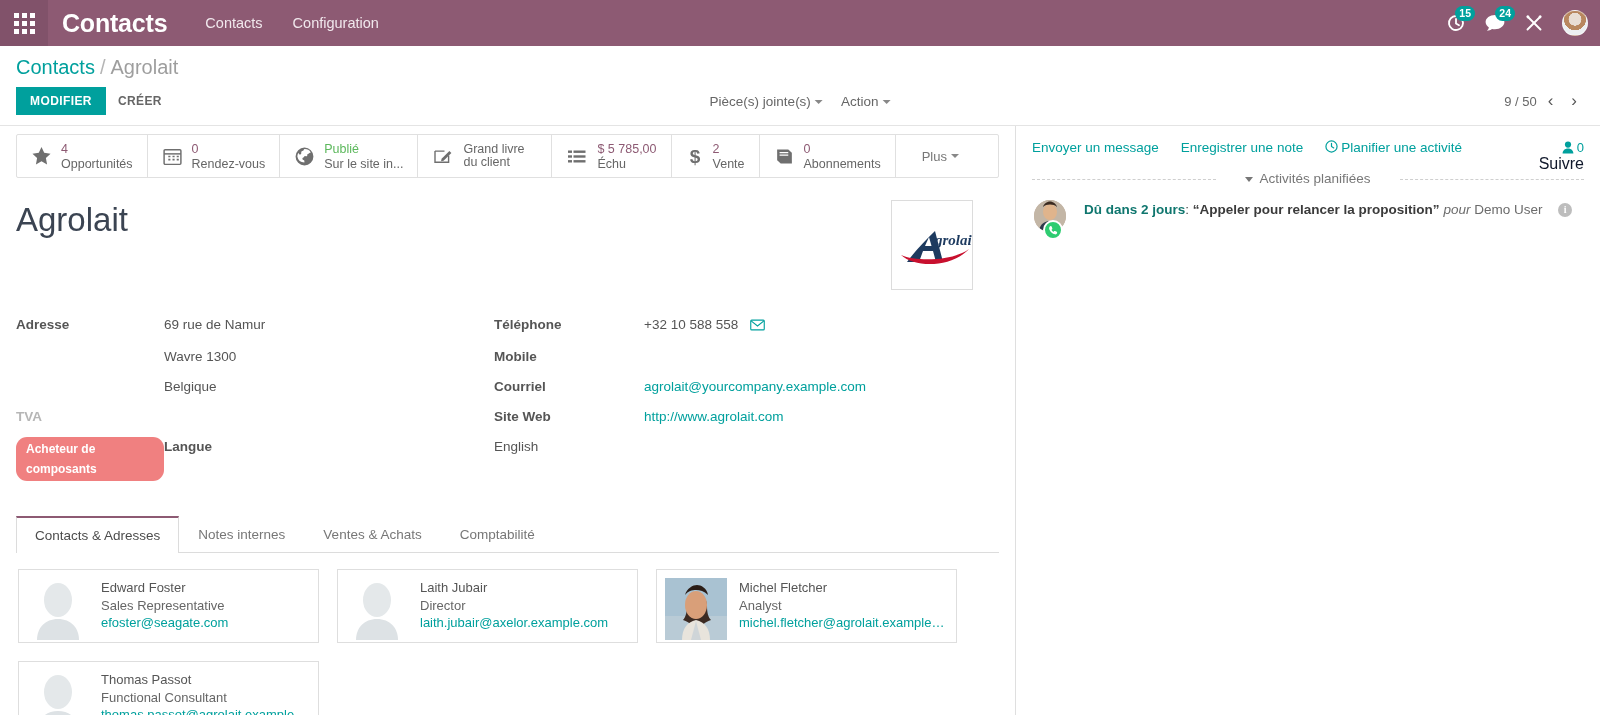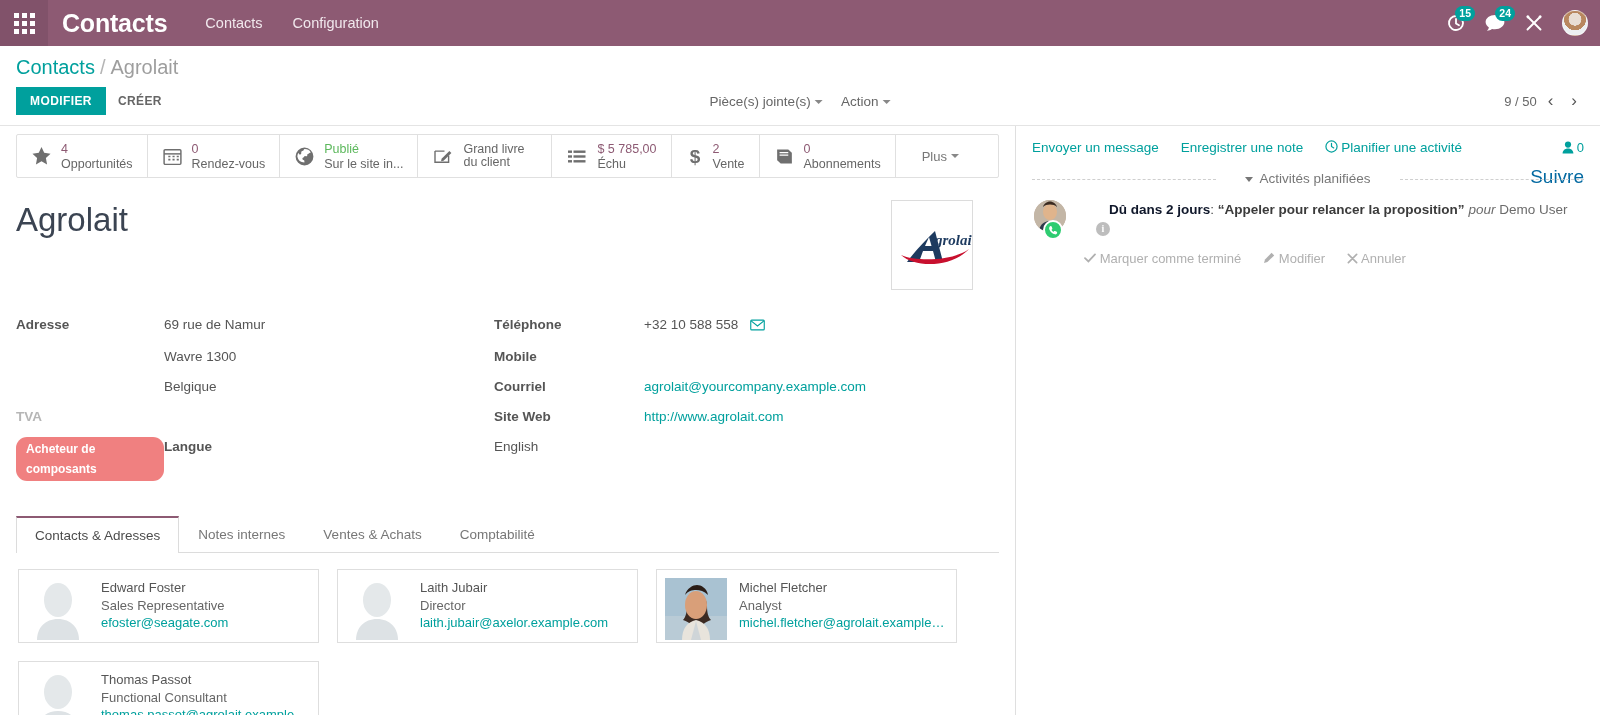--- a/index.html
+++ b/index.html
@@ -203,21 +203,21 @@
   .chatter-links { display: flex; gap: 22px; font-size: 13.5px; }
   .chatter-links span { color: #00a09d; cursor: pointer; }
   .followers {
     position: absolute; right: 16px; top: 14px; text-align: right;
   }
   .follow-count {
     font-size: 13px; color: #00a09d; cursor: pointer;
     display: flex; align-items: center; gap: 3px; justify-content: flex-end;
   }
   .follow-btn {
-    margin-top: 11px; font-size: 19px; color: #0369a1;
+    font-size: 16px; color: #0f172a;
     cursor: pointer; display: block;
   }
   .divider-label {
     margin: 16px 16px 0 16px; position: relative;
     text-align: center; font-size: 13.5px; color: #777;
   }
   .divider-label::before, .divider-label::after {
     content: ""; position: absolute; top: 50%;
     border-top: 1px dashed #cfcfcf; width: calc(50% - 92px);
   }
@@ -235,21 +235,21 @@
     background: #c8b6a8; display: block;
   }
   .act-badge {
     position: absolute; left: 9px; top: 20px;
     width: 20px; height: 20px; border-radius: 50%;
     background: #2ecc71; border: 2px solid #fff;
     display: flex; align-items: center; justify-content: center;
   }
   .act-body { flex: 1; min-width: 0; }
   .act-line1 { font-size: 13.5px; line-height: 19px; }
-  .act-due { color: #0f172a; font-weight: bold; margin-left: 25px; }
+  .act-due { color: #0f766e; font-weight: bold; }
   .act-summary { color: #3b3b3b; font-weight: bold; }
   .act-for { color: #6b6b6b; font-style: italic; }
   .act-user { color: #6b6b6b; }
   .info-dot {
     display: inline-block; width: 14px; height: 14px; border-radius: 50%;
     background: #bdbdbd; color: #fff; font-size: 10px; font-weight: bold;
     text-align: center; line-height: 14px; margin-left: 12px;
     vertical-align: 1px; cursor: pointer; font-family: "Liberation Serif", serif;
   }
   .act-actions { margin-top: 13px; display: flex; gap: 22px; font-size: 13px; color: #b0b0b0; }
@@ -602,36 +602,16 @@
         </span>
       </div>
       <div class="act-body">
         <div class="act-line1">
           <span class="act-due">Dû dans 2 jours</span><span>:</span>
           <span class="act-summary">“Appeler pour relancer la proposition”</span>
           <span class="act-for">pour</span>
           <span class="act-user">Demo User</span>
           <span class="info-dot">i</span>
         </div>
-        <div class="act-actions">
-          <span>
-            <svg width="12" height="10" viewBox="0 0 12 10" fill="none" stroke="#b0b0b0" stroke-width="1.8" style="vertical-align:0">
-                <path d="M1 5.2l3.4 3.2L11 1.4" stroke-linecap="round"></path>
-              </svg>
-            <span>Marquer comme terminé</span>
-          </span>
-          <span>
-            <svg width="12" height="12" viewBox="0 0 12 12" fill="#b0b0b0" style="vertical-align:-1px">
-                <path d="M8.6.8l2.6 2.6L4.4 10 1 11l1-3.4z"></path>
-              </svg>
-            <span>Modifier</span>
-          </span>
-          <span>
-            <svg width="11" height="11" viewBox="0 0 12 12" fill="none" stroke="#b0b0b0" stroke-width="1.8" style="vertical-align:-1px">
-                <path d="M1.5 1.5l9 9M10.5 1.5l-9 9" stroke-linecap="round"></path>
-              </svg>
-            <span>Annuler</span>
-          </span>
-        </div>
       </div>
     </div>
   </div>
 </div>
 
 </body></html>

